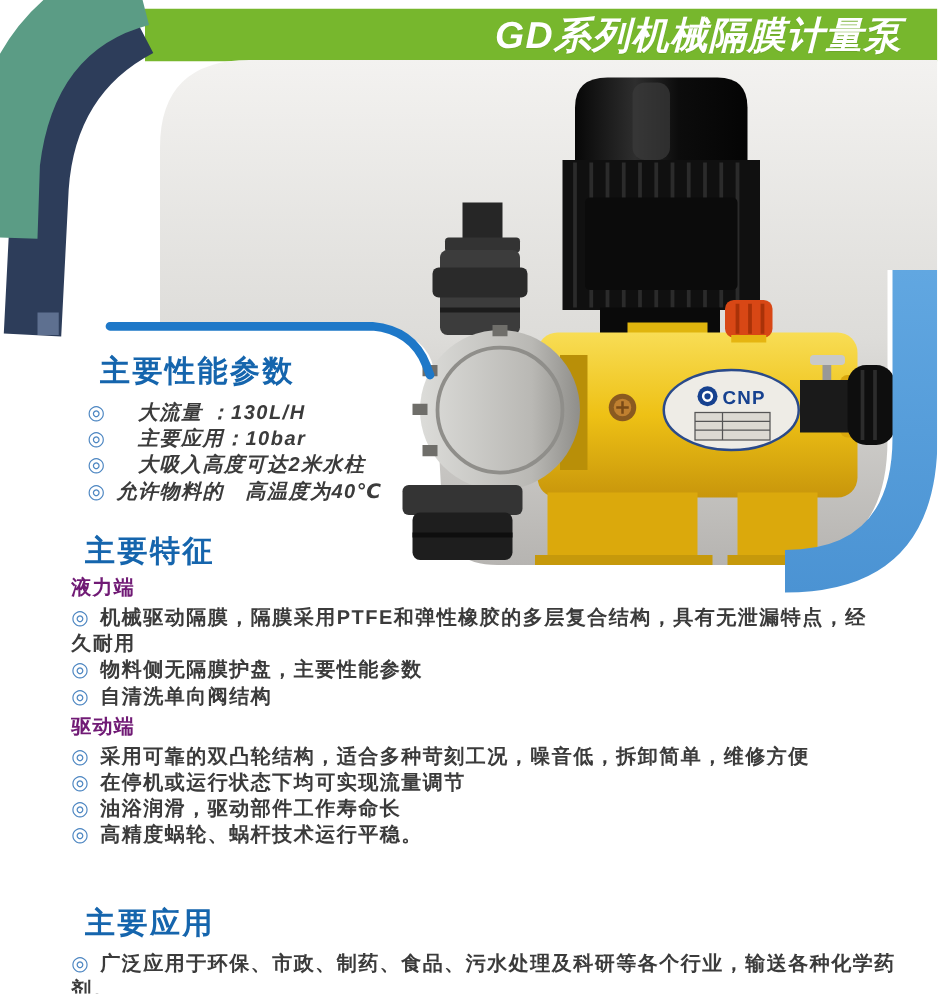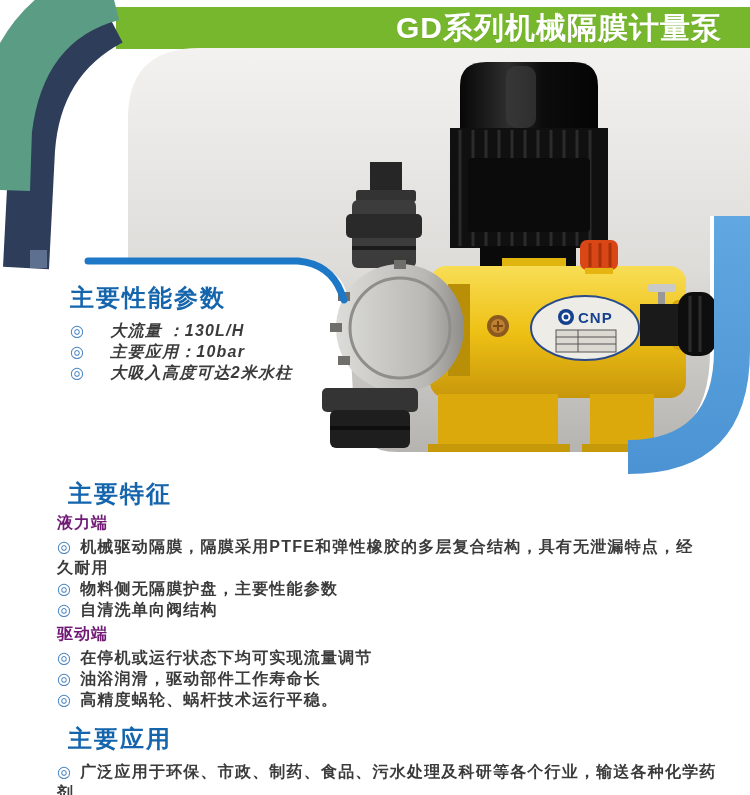--- a/index.html
+++ b/index.html
@@ -1,33 +1,33 @@
 <!DOCTYPE html>
 <html><head>
 <meta charset="utf-8">
 <style>
   html,body{margin:0;padding:0;background:#ffffff;}
   .page{position:relative;width:750px;height:795px;background:#ffffff;overflow:hidden;
         font-family:"Liberation Sans","DejaVu Sans",sans-serif;}
   
   .green-bar{position:absolute;left:116px;top:7px;right:0;height:42px;background:#77b72d;
-             display:flex;align-items:center;justify-content:flex-end;padding-right:28px;box-sizing:border-box;}
+             display:flex;align-items:center;justify-content:flex-end;padding-right:28px;box-sizing:border-box;font-style:italic;}
   .green-bar .title{color:#ffffff;font-size:30px;font-weight:700;letter-spacing:1px;
                     text-shadow:0 1px 0 rgba(0,0,0,0.08);white-space:nowrap;}
   
   .photo-layer{position:absolute;left:0;top:0;width:750px;height:500px;}
   
   .sec-title{font-size:24px;font-weight:700;color:#1565ad;letter-spacing:2px;line-height:28px;margin:0;}
   .li{font-size:16px;font-weight:600;color:#3b3b3b;letter-spacing:1.2px;line-height:21px;}
   .li .bullet{color:#4e87c2;margin-right:8px;font-weight:400;}
   .subhead{font-size:16px;font-weight:700;color:#701a75;letter-spacing:1px;line-height:22px;margin:3px 0 2px 0;}
   .perf{position:absolute;left:70px;top:284px;width:310px;}
-  .perf .sec-title{margin-bottom:8px;}
+  .perf .sec-title{margin-bottom:8px;margin-left:10px;}
   .perf .li{line-height:21px;white-space:nowrap;font-style:italic;}
-  .features{position:absolute;left:57px;top:480px;width:645px;}
+  .features{position:absolute;left:57px;top:428px;width:645px;}
   .features .sec-title{margin-left:11px;margin-bottom:4px;}
   .apps{position:absolute;left:57px;top:725px;width:680px;}
   .apps .sec-title{margin-left:11px;margin-bottom:8px;}
 </style>
 </head>
 <body>
 
 <div class="page">
 
   <div class="green-bar">
@@ -172,29 +172,31 @@
     <path d="M 88,261 L 298,261 Q 330,264 341,292 L 344,300" fill="none" stroke="#1e78c8" stroke-width="7" stroke-linecap="round"></path>
 
     <path d="M 714,216 L 750,216 L 750,350 Q 750,474 628,474 L 628,440 Q 714,440 714,350 Z" fill="url(#bandG)"></path>
   </svg>
 
   <div class="perf">
     <h2 class="sec-title">主要性能参数</h2>
     <div class="li"><span class="bullet">◎</span><span>　大流量 ：130L/H</span></div>
     <div class="li"><span class="bullet">◎</span><span>　主要应用：10bar</span></div>
     <div class="li"><span class="bullet">◎</span><span>　大吸入高度可达2米水柱</span></div>
+    <div class="li"><span class="bullet">◎</span><span>允许物料的　高温度为40℃</span></div>
   </div>
 
   <div class="features">
     <h2 class="sec-title">主要特征</h2>
     <div class="subhead">液力端</div>
     <div class="li"><span class="bullet">◎</span><span>机械驱动隔膜，隔膜采用PTFE和弹性橡胶的多层复合结构，具有无泄漏特点，经久耐用</span></div>
     <div class="li"><span class="bullet">◎</span><span>物料侧无隔膜护盘，主要性能参数</span></div>
     <div class="li"><span class="bullet">◎</span><span>自清洗单向阀结构</span></div>
     <div class="subhead">驱动端</div>
+    <div class="li"><span class="bullet">◎</span><span>采用可靠的双凸轮结构，适合多种苛刻工况，噪音低，拆卸简单，维修方便</span></div>
     <div class="li"><span class="bullet">◎</span><span>在停机或运行状态下均可实现流量调节</span></div>
     <div class="li"><span class="bullet">◎</span><span>油浴润滑，驱动部件工作寿命长</span></div>
     <div class="li"><span class="bullet">◎</span><span>高精度蜗轮、蜗杆技术运行平稳。</span></div>
   </div>
 
   <div class="apps">
     <h2 class="sec-title">主要应用</h2>
     <div class="li"><span class="bullet">◎</span><span>广泛应用于环保、市政、制药、食品、污水处理及科研等各个行业，输送各种化学药剂。</span></div>
   </div>
 

